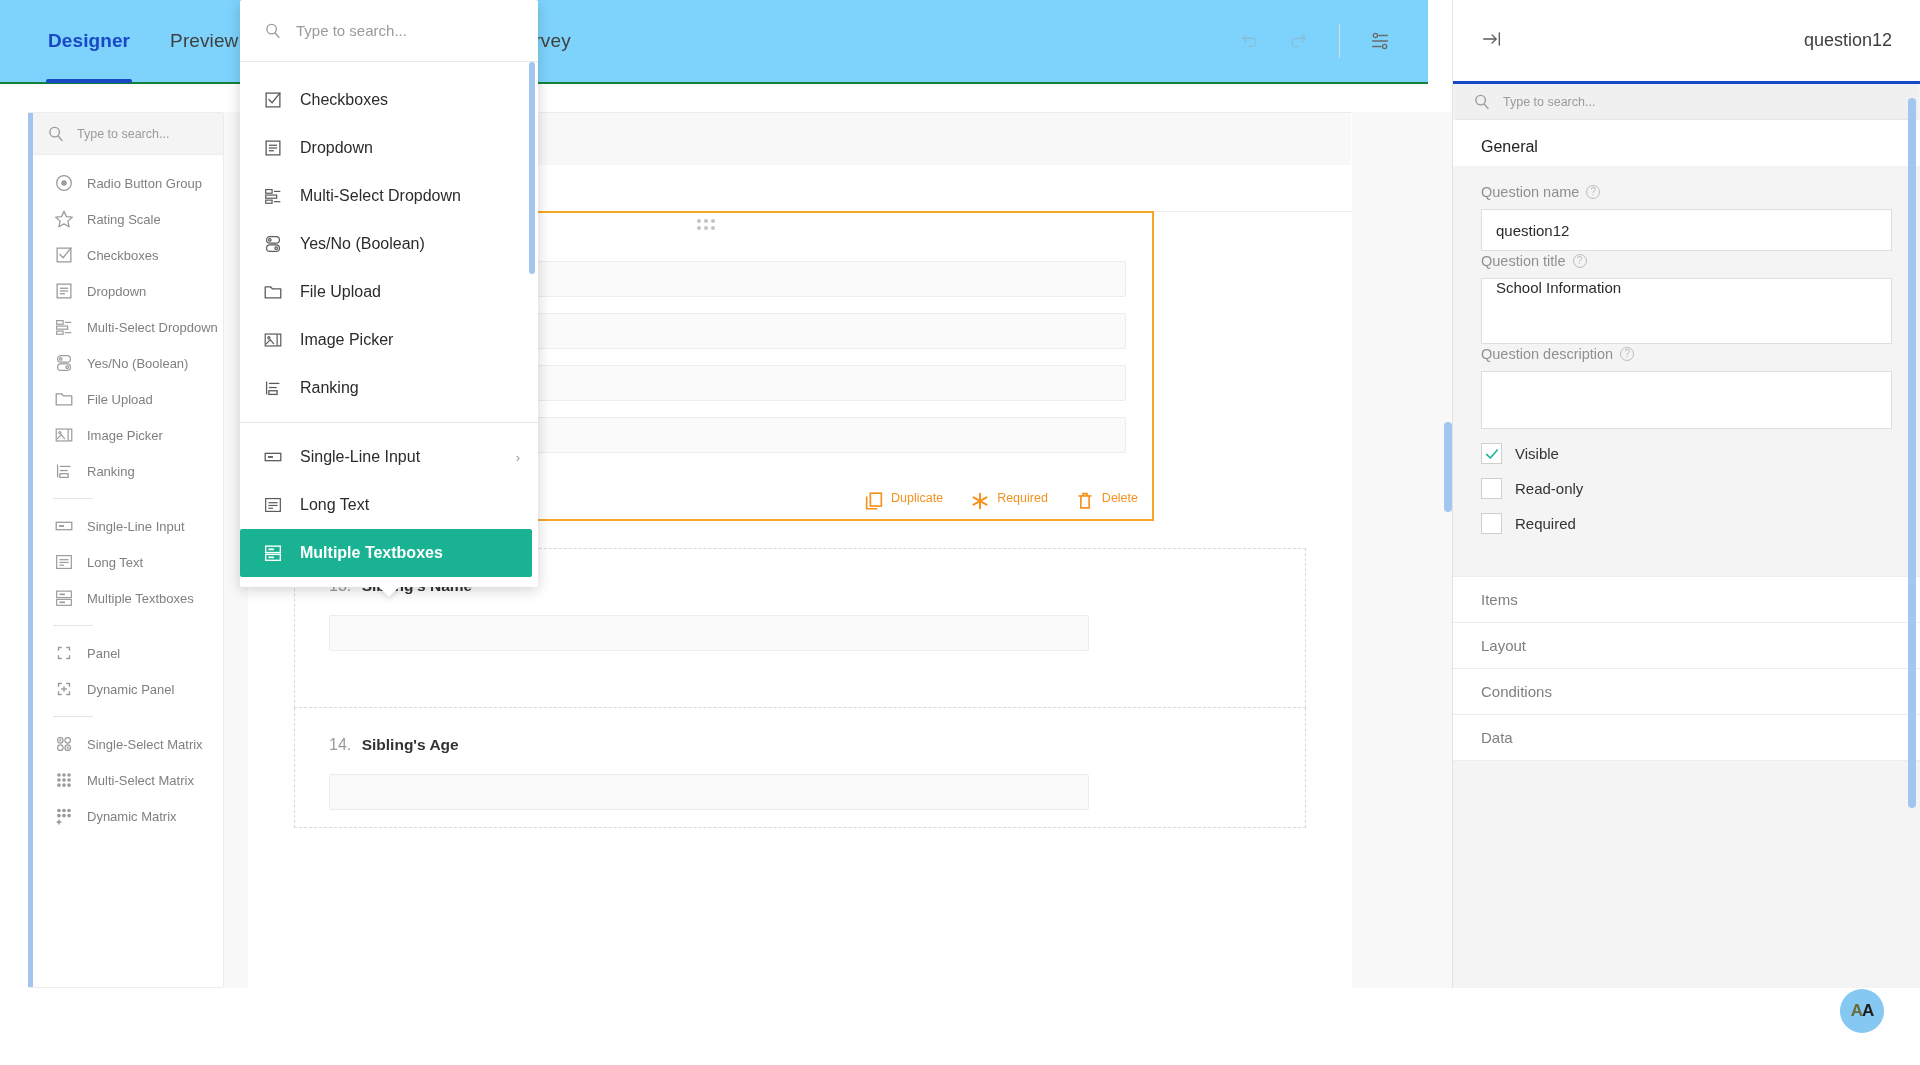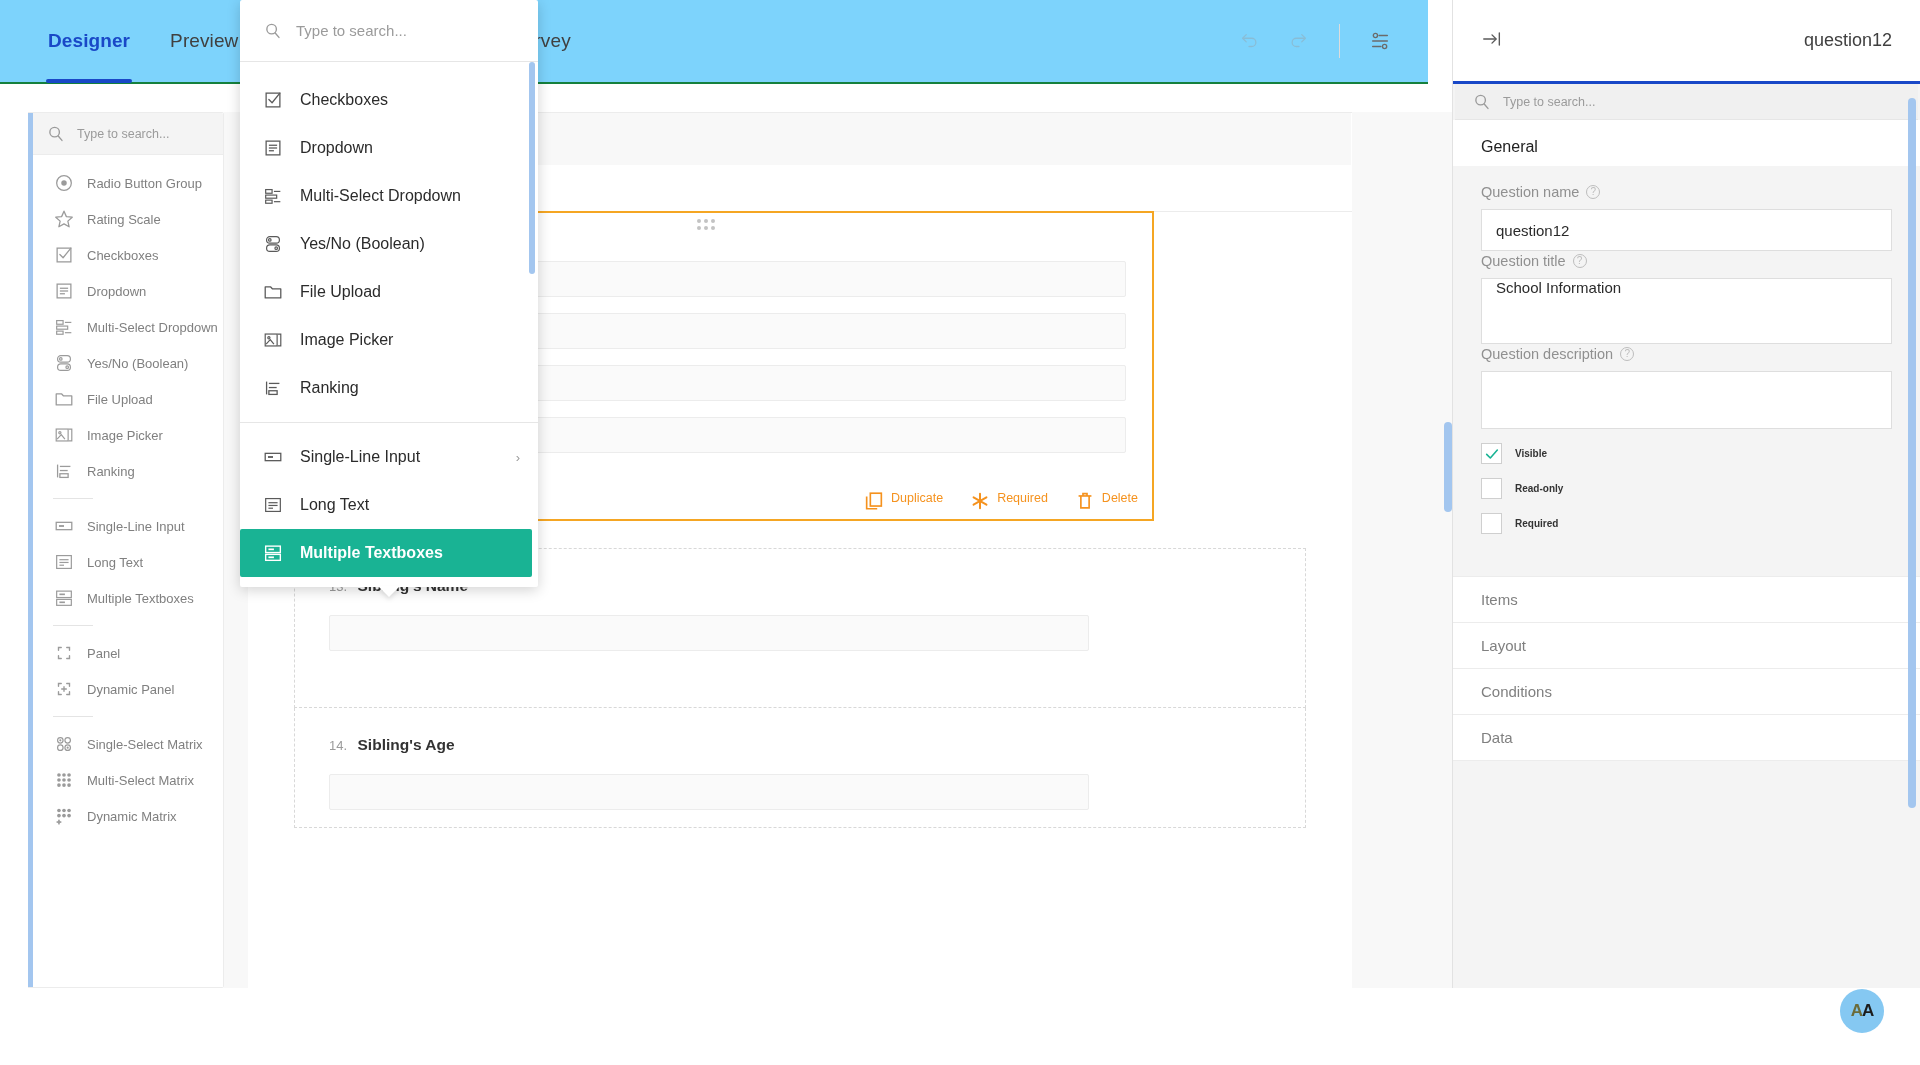--- a/index.html
+++ b/index.html
@@ -110,21 +110,21 @@
     background: #f4f4f4; color: #9b9b9b; font-size: 12px;
     padding: 7px 12px; border-radius: 2px; cursor: pointer;
   }
   .caret-d { width:0;height:0;border-left:5px solid transparent;border-right:5px solid transparent;border-top:6px solid #f5921e; display:block;}
 
   
   .q-dashed {
     margin: 0 46px; border: 1px dashed #d8d8d8; background: #fff;
     padding: 28px 34px 34px;
   }
-  .q-num { color: #9b9b9b; font-size: 13px; margin-right: 6px; }
+  .q-num { color: #9b9b9b; font-size: 16px; margin-right: 6px; }
   .q-title { color: #333; font-size: 15.5px; font-weight: 700; }
   .q-field {
     margin-top: 20px; height: 36px; background: #fafafa;
     border: 1px solid #ececec; border-radius: 2px; width: 760px;
   }
 
   
   .vscroll {
     position: absolute; right: 0px; top: 310px; width: 8px; height: 90px;
     background: #a3c6ef; border-radius: 4px;
@@ -175,21 +175,21 @@
     display: flex; align-items: center; padding: 0 14px;
     font-size: 15px; color: #2b2b2b;
   }
   .fld-input.tall { height: 66px; align-items: flex-start; }
   .fld-input.empty { height: 58px; }
   .cb-row { display: flex; align-items: center; gap: 13px; margin-bottom: 14px; }
   .cbox {
     width: 21px; height: 21px; background: #fff; border: 1px solid #cfcfcf;
     display: flex; align-items: center; justify-content: center;
   }
-  .cb-label { font-size: 10px; color: #333; font-weight: bold; }
+  .cb-label { font-size: 15px; color: #333; }
   .pp-accordion { background: #fff; margin-top: 12px; border-top: 1px solid #ececec; }
   .acc-item {
     height: 46px; display: flex; align-items: center; padding: 0 28px;
     font-size: 15px; color: #808080; border-bottom: 1px solid #ececec;
     cursor: pointer; background: #fff;
   }
   .pp-vscroll {
     position: absolute; right: 4px; top: 98px; width: 8px; height: 710px;
     background: #a3c6ef; border-radius: 4px;
   }

